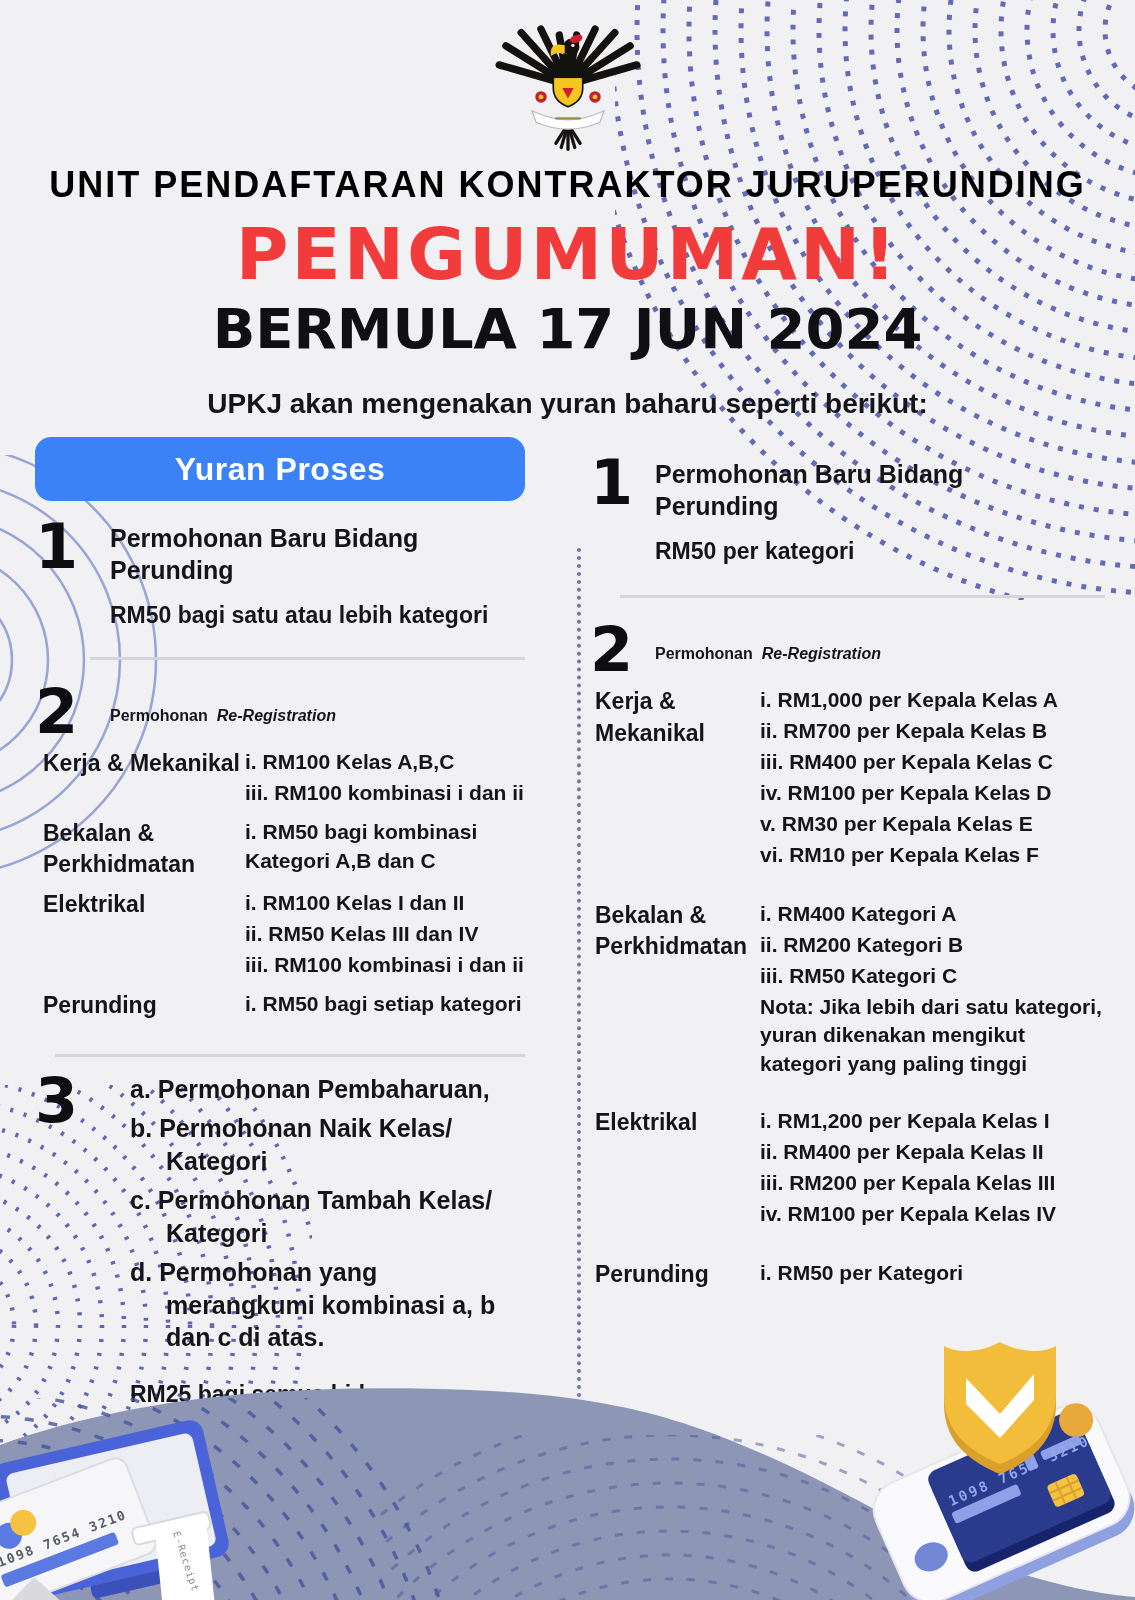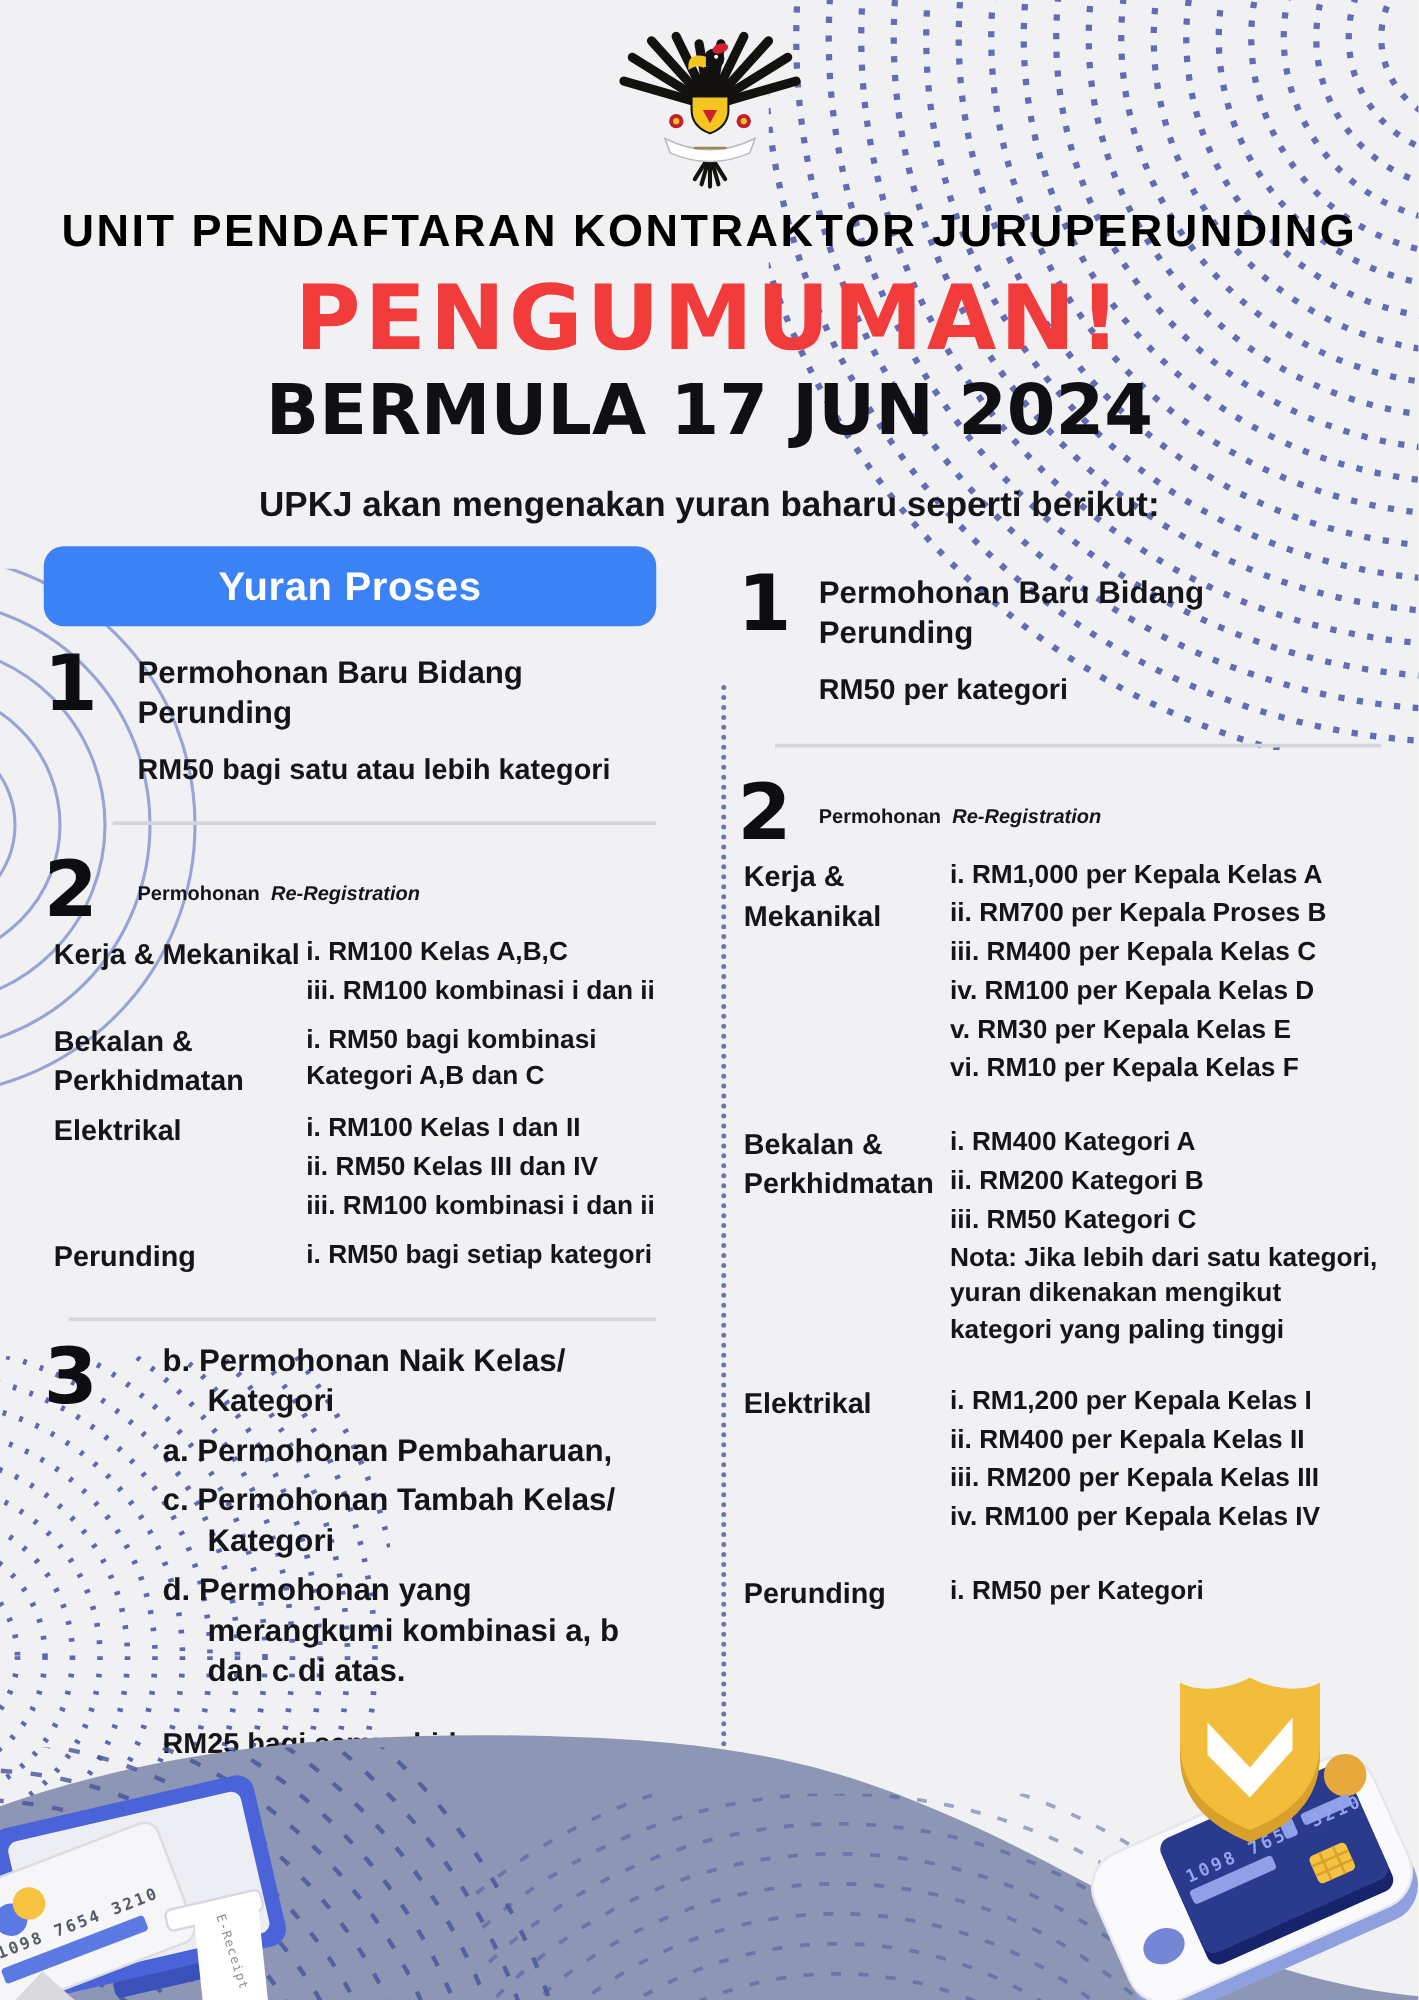--- a/index.html
+++ b/index.html
@@ -243,22 +243,22 @@
       <div class="fee-items">
         <div class="fee-line">i. RM50 bagi setiap kategori</div>
       </div>
     </div>
 
     <hr class="divider div-l2">
 
     <div class="section sec3">
       <div class="big-num">3</div>
       <div class="sec3-list">
+        <div class="sec3-item">a.  Permohonan Pembaharuan,</div>
         <div class="sec3-item">b. Permohonan Naik Kelas/ Kategori</div>
-        <div class="sec3-item">a.  Permohonan Pembaharuan,</div>
         <div class="sec3-item">c. Permohonan Tambah Kelas/ Kategori</div>
         <div class="sec3-item">d. Permohonan yang merangkumi kombinasi a, b dan c di atas.</div>
       </div>
     </div>
     <div class="sec3-note">RM25 bagi semua bidang</div>
   </div>
 
   <div class="column col-right">
 
     <div class="section sec1">
@@ -275,21 +275,21 @@
       <div class="big-num" style="width:65px;">2</div>
       <div class="sec2-title">
         <span>Permohonan</span><span class="ital">Re-Registration</span>
       </div>
     </div>
 
     <div class="fee-row">
       <div class="fee-label">Kerja &amp; Mekanikal</div>
       <div class="fee-items">
         <div class="fee-line">i.  RM1,000  per Kepala Kelas A</div>
-        <div class="fee-line">ii.  RM700 per Kepala Proses B</div>
+        <div class="fee-line">ii.  RM700 per Kepala Kelas B</div>
         <div class="fee-line">iii. RM400 per Kepala Kelas C</div>
         <div class="fee-line">iv. RM100 per Kepala Kelas D</div>
         <div class="fee-line">v.  RM30 per Kepala Kelas E</div>
         <div class="fee-line">vi. RM10 per Kepala Kelas F</div>
       </div>
     </div>
     <div class="fee-row" style="margin-top:28px;">
       <div class="fee-label">Bekalan &amp; Perkhidmatan</div>
       <div class="fee-items">
         <div class="fee-line">i.   RM400 Kategori A</div>

